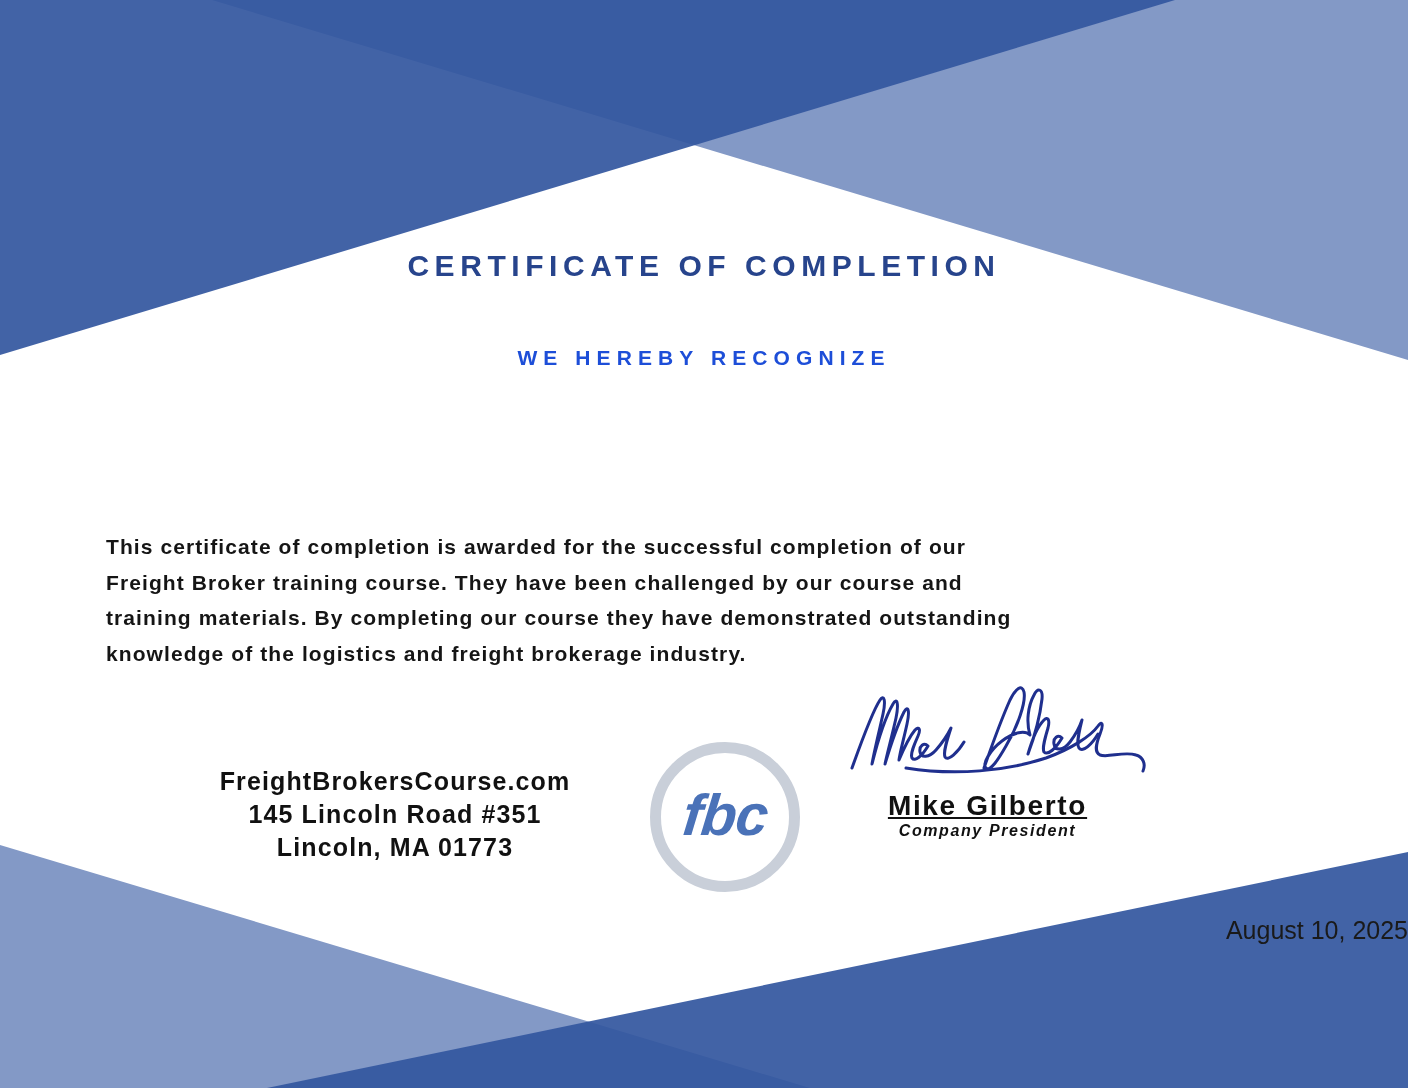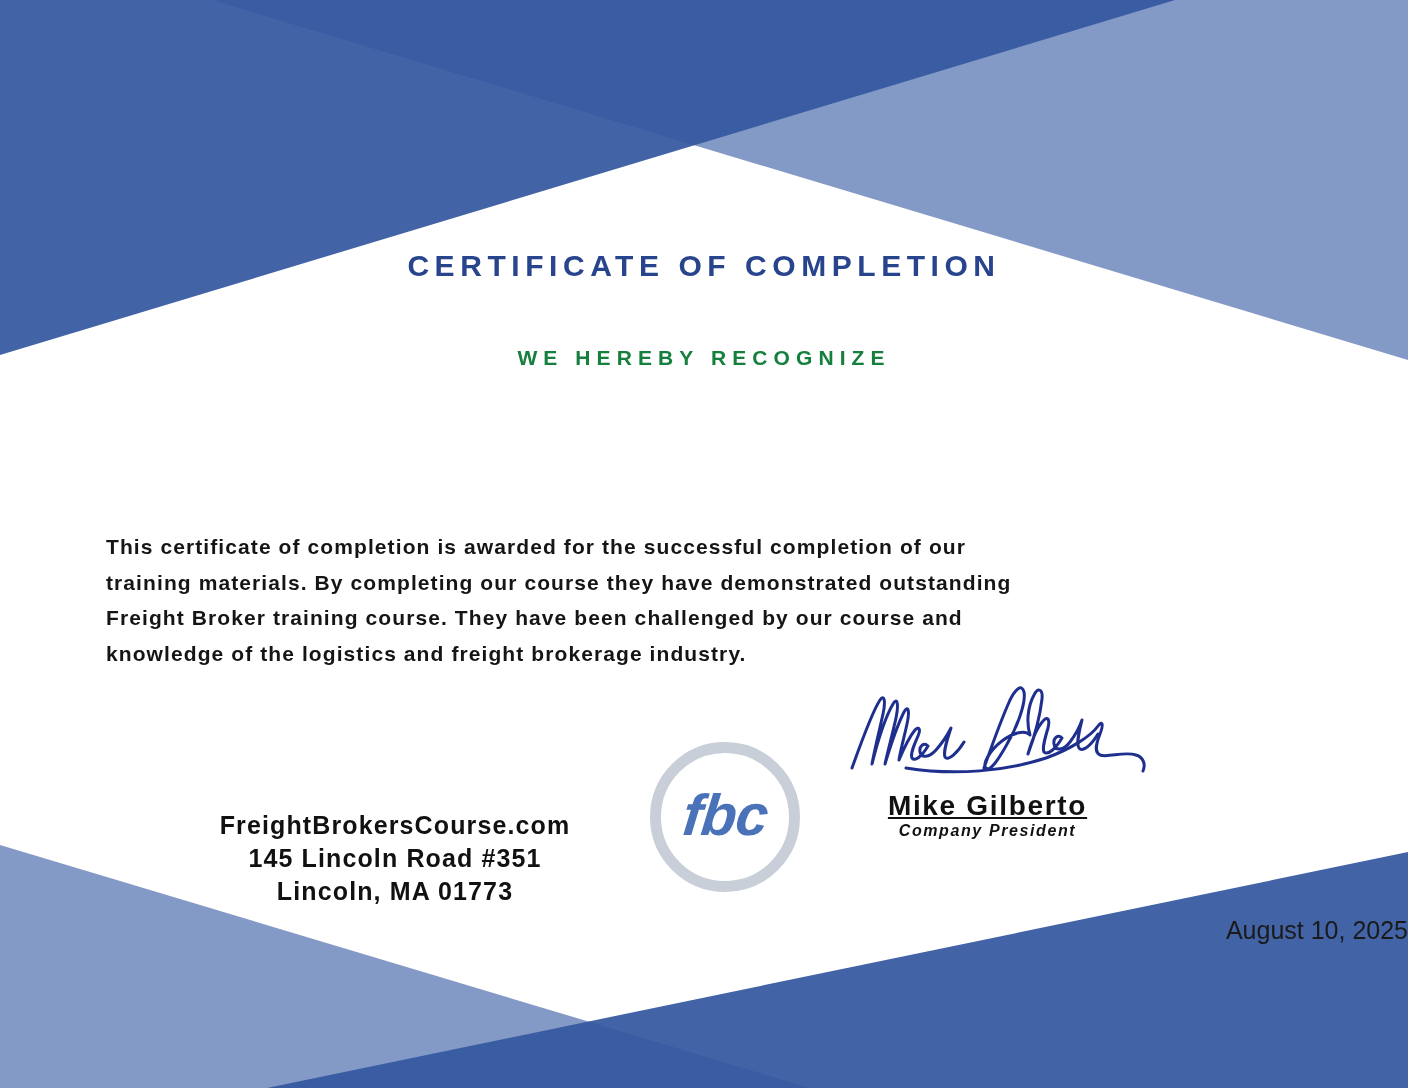--- a/index.html
+++ b/index.html
@@ -11,33 +11,33 @@
   .bg { position:absolute; left:0; top:0; width:1408px; height:1088px; }
   .abs { position:absolute; }
   .title {
     top:249px; left:0; right:0; text-align:center;
     font-size:30px; font-weight:800; letter-spacing:0.185em;
     color:#27448C; white-space:nowrap;
   }
   .subtitle {
     top:346px; left:0; right:0; text-align:center;
     font-size:21px; font-weight:700; letter-spacing:0.29em;
-    color:#15803d; white-space:nowrap;
+    color:#1d4ed8; white-space:nowrap;
   }
   .recipient {
     top:399px; left:0; right:0; text-align:center;
     font-size:67px; font-weight:400; color:#000; white-space:nowrap;
   }
   .bodytext {
     left:106px; top:529px;
     font-size:21px; font-weight:700; color:#151515;
     letter-spacing:0.052em; line-height:35.6px; white-space:nowrap;
   }
   .org {
-    left:200px; top:809px; width:390px; text-align:center;
+    left:200px; top:765px; width:390px; text-align:center;
     font-size:25px; font-weight:700; color:#111;
     letter-spacing:0.045em; line-height:33px; white-space:nowrap;
   }
   .logo-circle {
     left:650px; top:742px; width:128px; height:128px;
     border:11px solid #C9CFD9; border-radius:50%;
     background:#fff; display:flex; align-items:center; justify-content:center;
   }
   .logo-text {
     font-size:58px; font-weight:700; font-style:italic;
@@ -70,22 +70,22 @@
     <polygon points="0,845 810,1088 0,1088" fill="#8399C6"></polygon>
     <polygon points="0,0 1175,0 0,355" fill="rgba(52,87,159,0.93)"></polygon>
     <polygon points="267,1088 1408,852 1408,1088" fill="rgba(52,87,159,0.93)"></polygon>
   </svg>
 
   <div class="abs title">CERTIFICATE OF COMPLETION</div>
   <div class="abs subtitle">WE HEREBY RECOGNIZE</div>
 
   <div class="abs bodytext">
     <div>This certificate of completion is awarded for the successful completion of our</div>
+    <div>Freight Broker training course. They have been challenged by our course and</div>
     <div>training materials. By completing our course they have demonstrated outstanding</div>
-    <div>Freight Broker training course. They have been challenged by our course and</div>
     <div>knowledge of the logistics and freight brokerage industry.</div>
   </div>
 
   <div class="abs org">
     <div>FreightBrokersCourse.com</div>
     <div>145 Lincoln Road #351</div>
     <div>Lincoln, MA 01773</div>
   </div>
 
   <div class="abs logo-circle">

